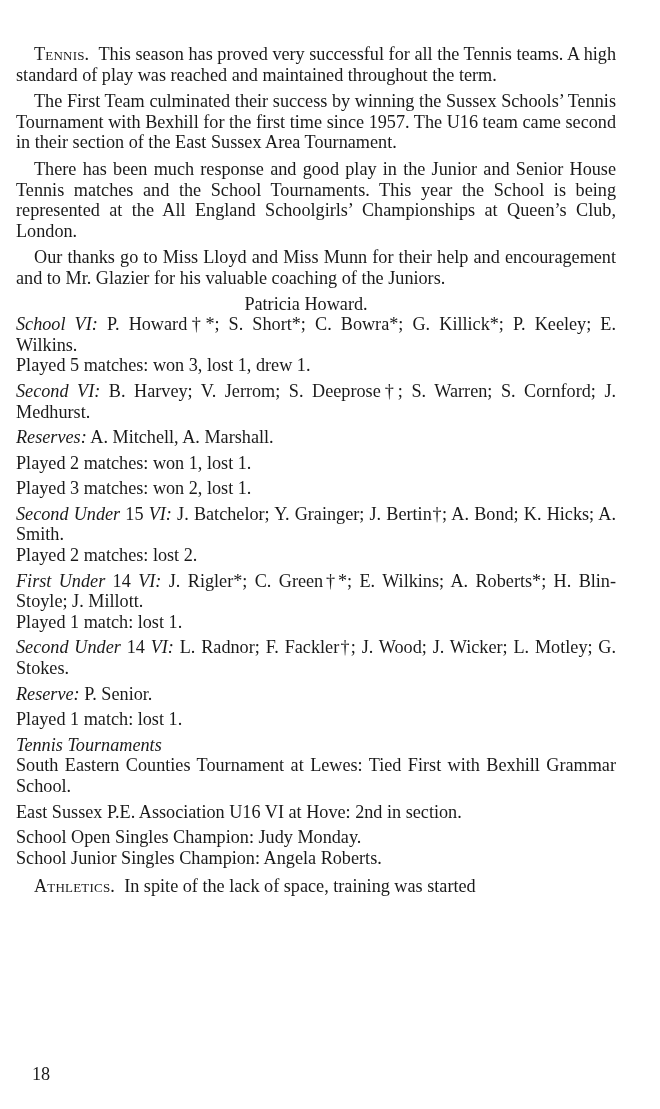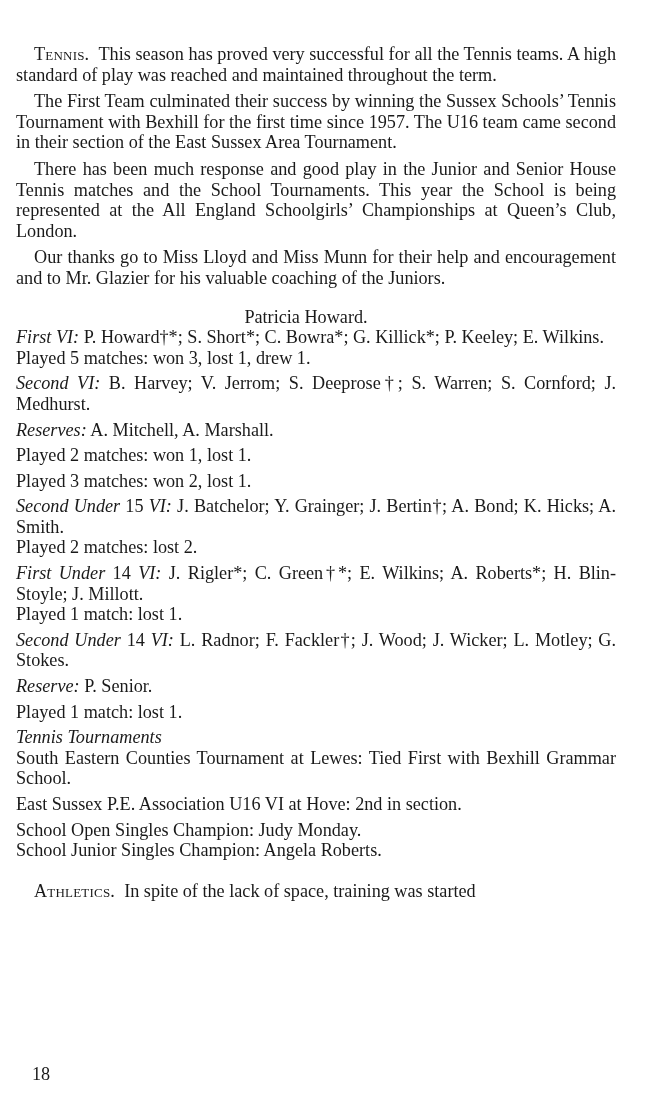--- a/index.html
+++ b/index.html
@@ -14,34 +14,34 @@
   }
   p { margin: 0; text-align: justify; }
   .para { text-indent: 18px; margin-bottom: 6px; }
   .sc { font-variant: small-caps; letter-spacing: 0.2px; }
   .sig { text-align: center; padding-right: 20px; margin-top: 2px; }
   .team { margin-bottom: 0; }
   .line { margin-bottom: 5px; }
   .line.tight { margin-bottom: 0; }
   i { font-style: italic; }
   .page-number { position: absolute; left: 32px; top: 1064px; font-size: 18.2px; }
-  .last { margin-top: 20px; }
+  .last { margin-top: 8px; }
 </style>
 </head>
 <body>
 
 <div class="page">
 
   <p class="para"><span class="sc">Tennis.</span>&nbsp;&nbsp;<span>This season has proved very successful for all the Tennis teams. A high standard of play was reached and maintained throughout the term.</span></p>
   <p class="para">The First Team culminated their success by winning the Sussex Schools’ Tennis Tournament with Bexhill for the first time since 1957. The U16 team came second in their section of the East Sussex Area Tournament.</p>
   <p class="para">There has been much response and good play in the Junior and Senior House Tennis matches and the School Tournaments. This year the School is being represented at the All England Schoolgirls’ Championships at Queen’s Club, London.</p>
-  <p class="para" style="margin-bottom:18px">Our thanks go to Miss Lloyd and Miss Munn for their help and encouragement and to Mr. Glazier for his valuable coaching of the Juniors.</p>
+  <p class="para" style="margin-bottom:5px">Our thanks go to Miss Lloyd and Miss Munn for their help and encouragement and to Mr. Glazier for his valuable coaching of the Juniors.</p>
   <p class="sig">Patricia Howard.</p>
 
-  <p class="team"><i>First VI:</i> <span>P. Howard†*; S. Short*; C. Bowra*; G. Killick*; P. Keeley; E. Wilkins.</span></p>
+  <p class="team"><i>School VI:</i> <span>P. Howard†*; S. Short*; C. Bowra*; G. Killick*; P. Keeley; E. Wilkins.</span></p>
   <p class="line">Played 5 matches: won 3, lost 1, drew 1.</p>
 
   <p class="team"><i>Second VI:</i> <span>B. Harvey; V. Jerrom; S. Deeprose†; S. Warren; S. Cornford; J. Medhurst.</span></p>
   <p class="line" style="margin-top:5px"><i>Reserves:</i> <span>A. Mitchell, A. Marshall.</span></p>
   <p class="line">Played 2 matches: won 1, lost 1.</p>
 
   <p class="line">Played 3 matches: won 2, lost 1.</p>
 
   <p class="team"><i>Second Under</i> <span>15</span> <i>VI:</i> <span>J. Batchelor; Y. Grainger; J. Bertin†; A. Bond; K. Hicks; A. Smith.</span></p>
   <p class="line">Played 2 matches: lost 2.</p>

